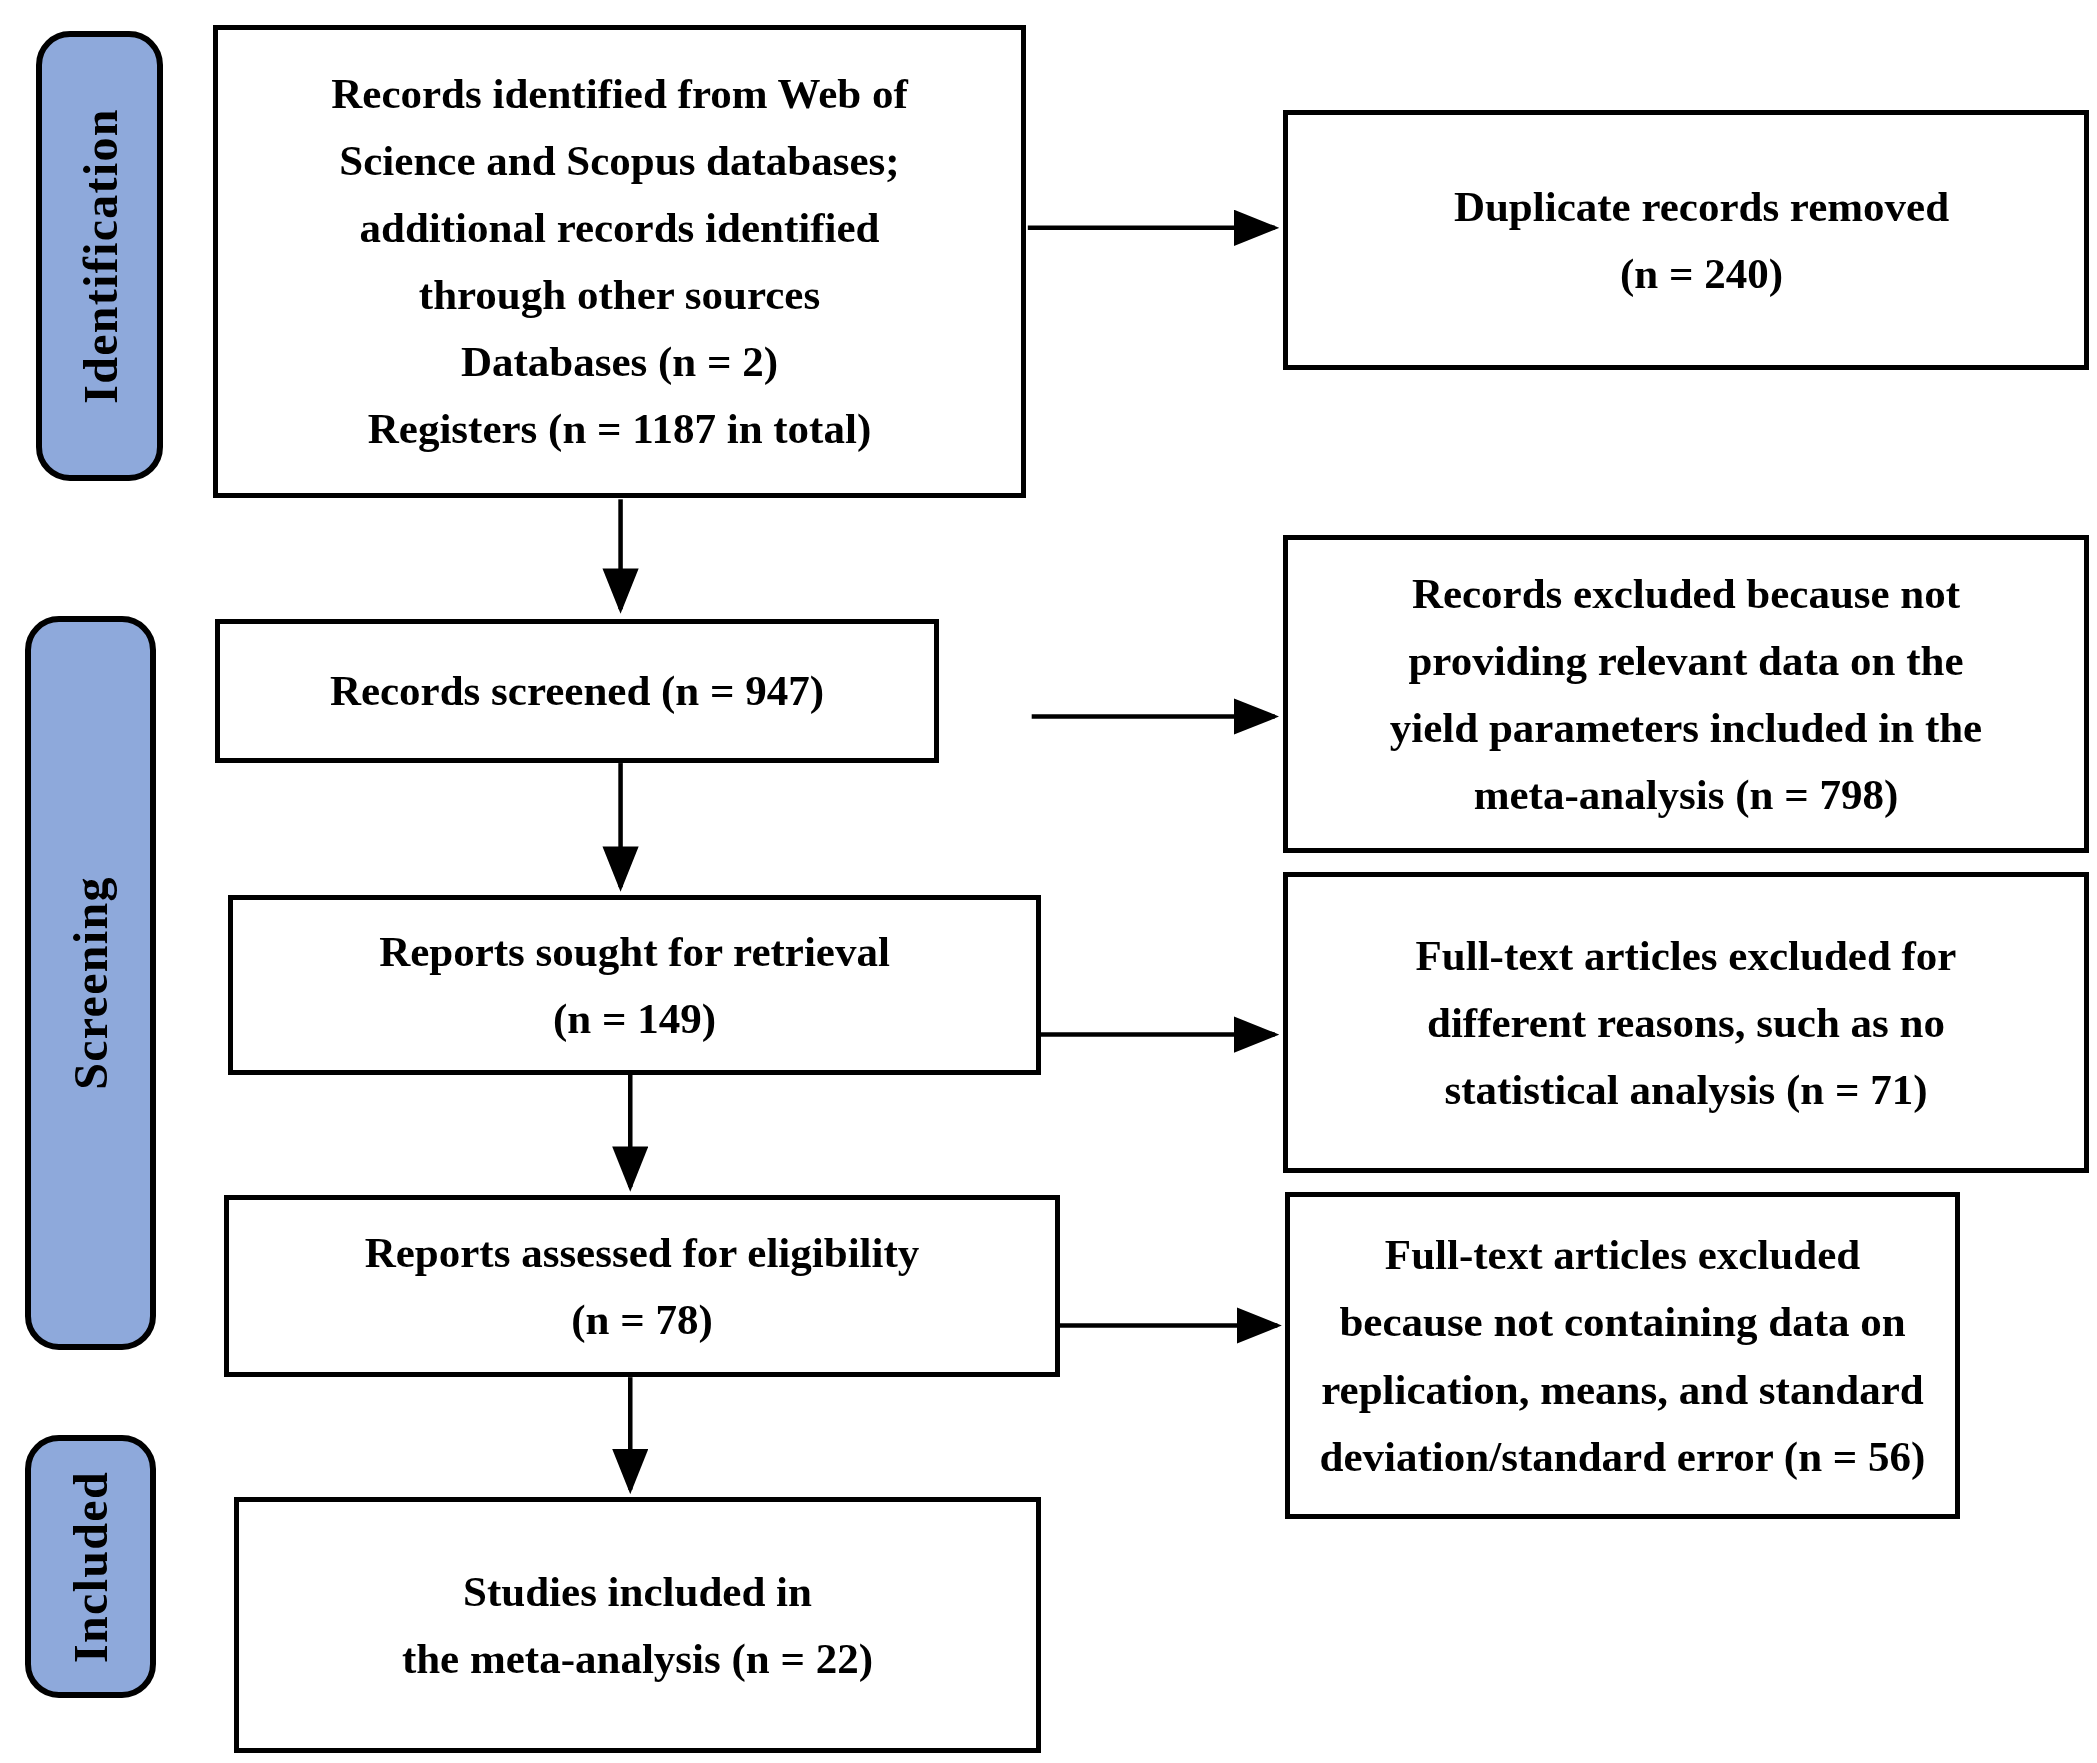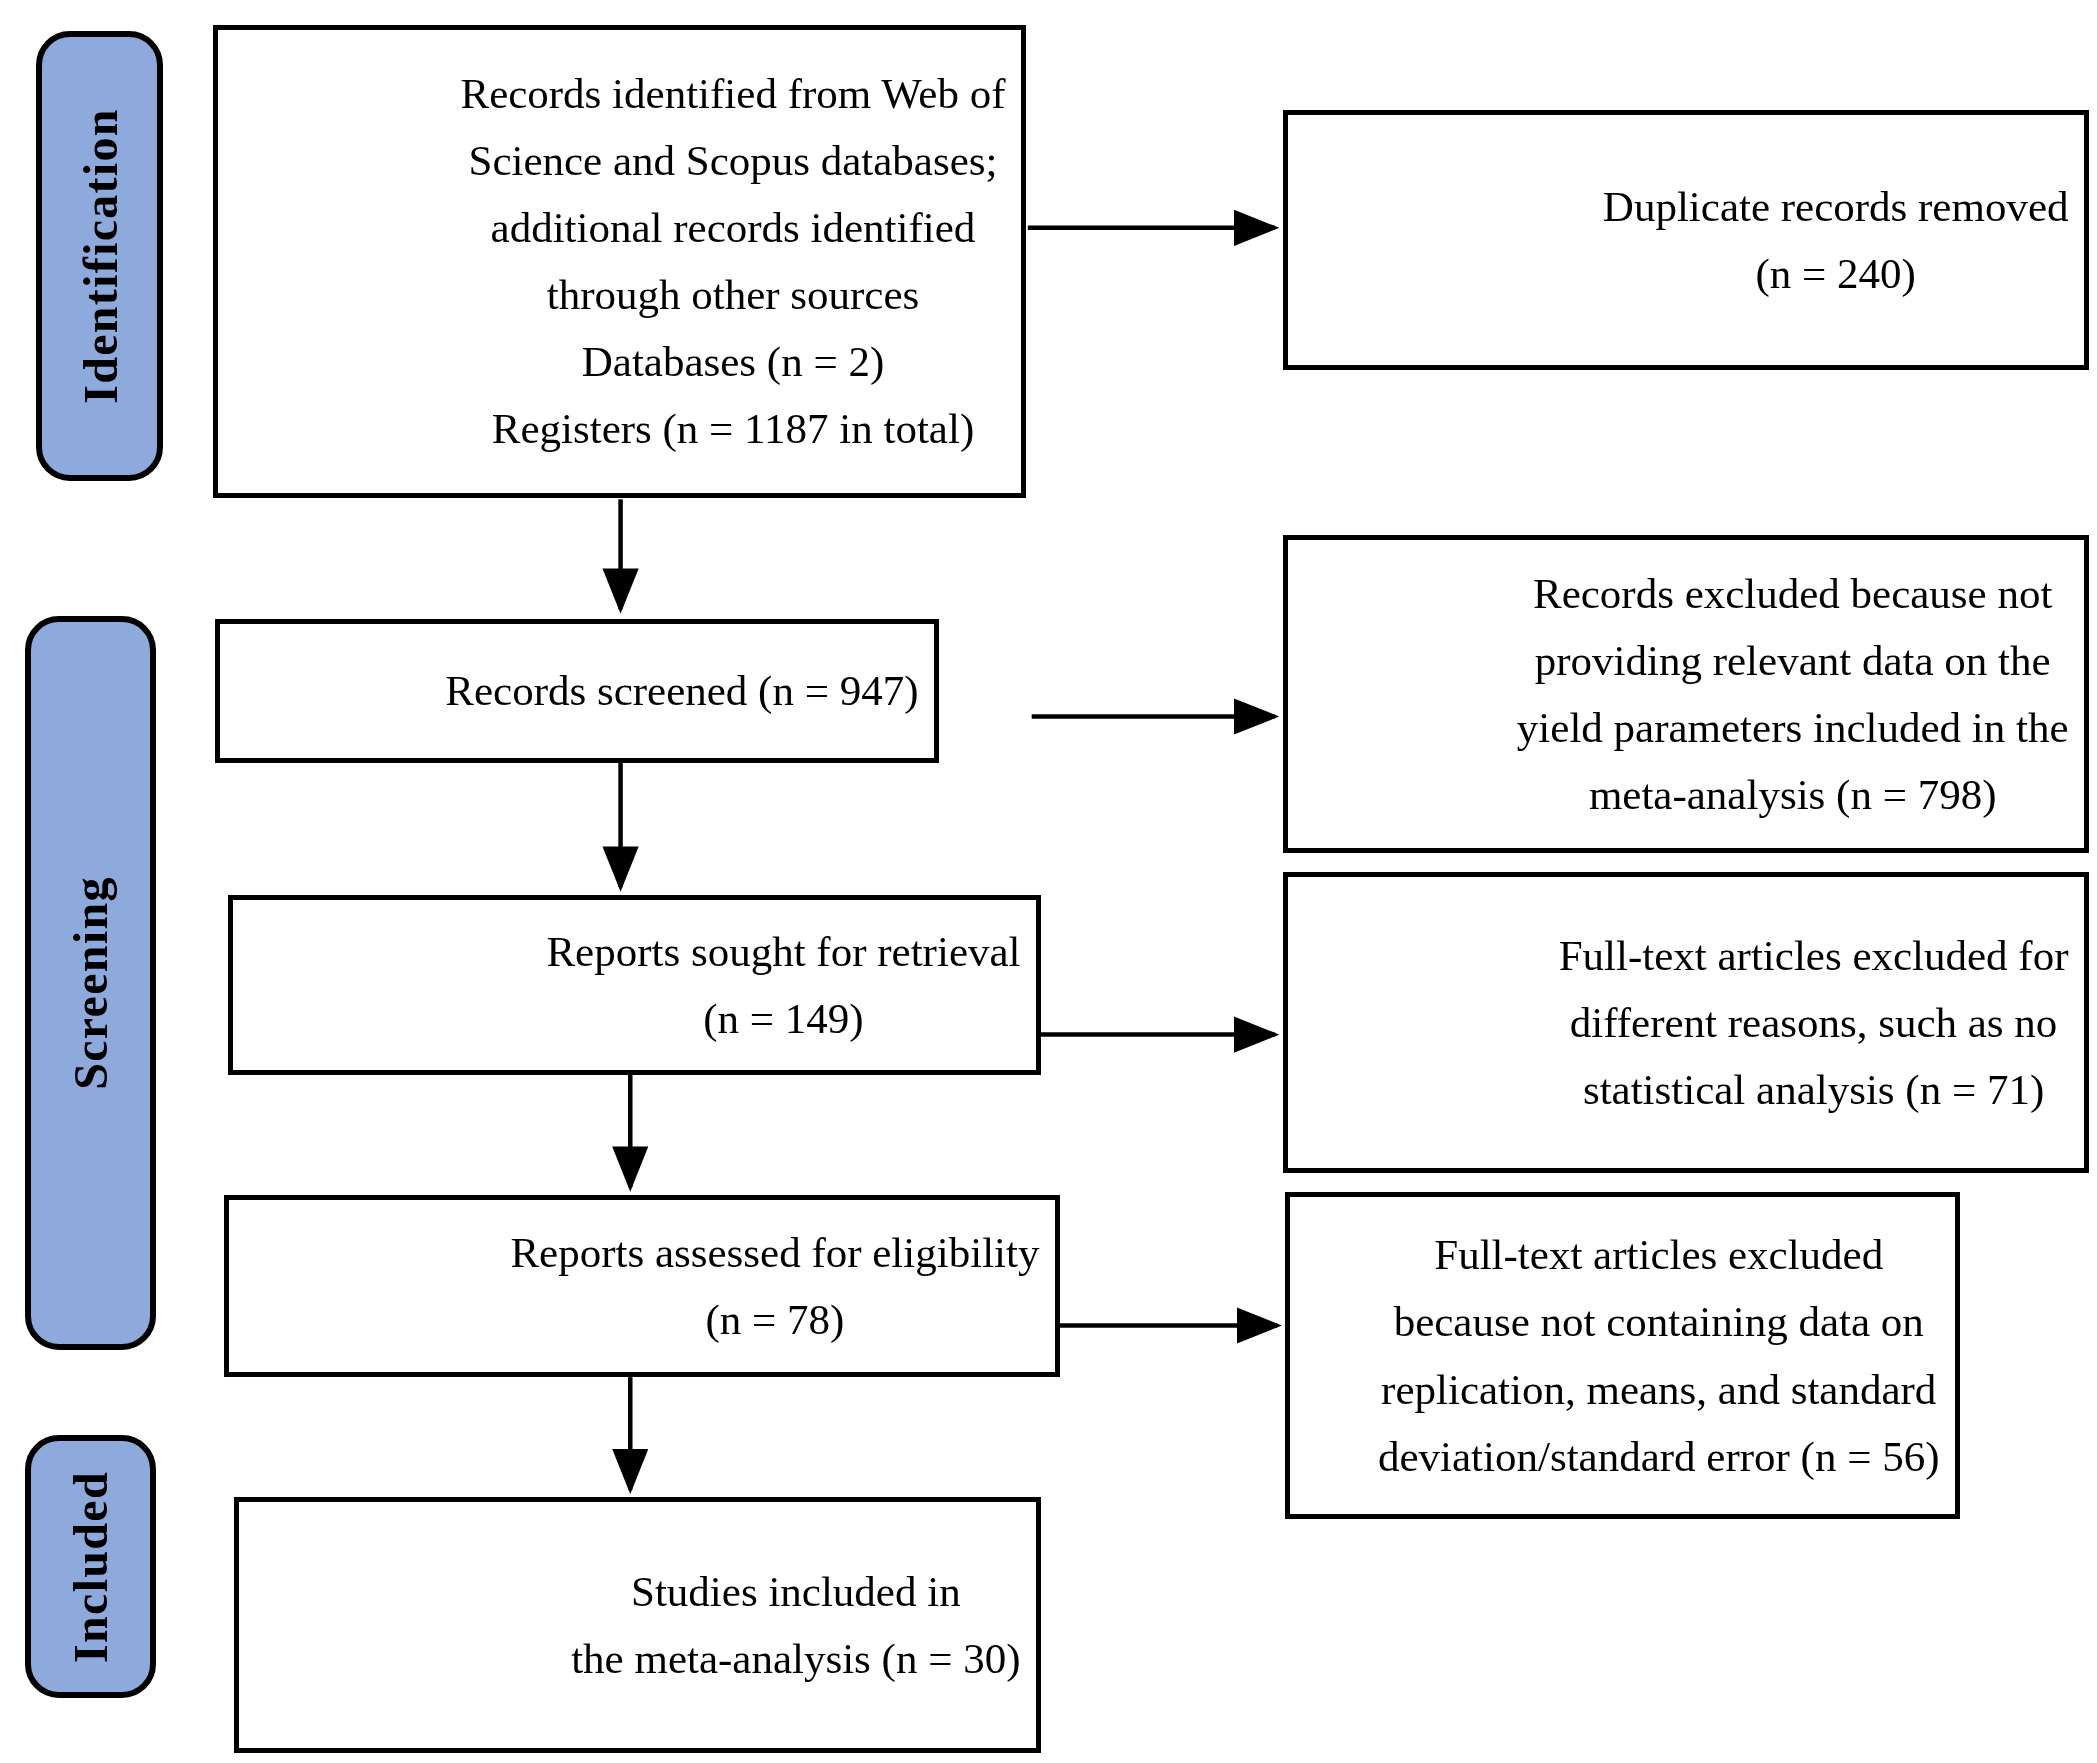--- a/index.html
+++ b/index.html
@@ -11,22 +11,23 @@
     font-family: "Liberation Serif", "DejaVu Serif", serif;
     color: #000000;
     overflow: hidden;
   }
   .box {
     position: absolute;
     background: #ffffff;
     border: 5.8px solid #000000;
     display: flex;
     align-items: center;
-    justify-content: flex-end;
+    justify-content: center;
     box-sizing: border-box;
+    font-weight: bold;
   }
   .box-text {
     white-space: pre-line;
     text-align: center;
     font-size: 43px;
     line-height: 1.56;
     padding: 0 15.5px;
   }
   .stage {
     position: absolute;
@@ -98,21 +99,21 @@
   <div class="box" style="left:220px; top:895px; width:813px; height:180px;margin-left:8px;">
     <div class="box-text">Reports sought for retrieval
 (n = 149)</div>
   </div>
   <div class="box" style="left:224px; top:1195px; width:836px; height:182px;">
     <div class="box-text">Reports assessed for eligibility
 (n = 78)</div>
   </div>
   <div class="box" style="left:234px; top:1497px; width:807px; height:256px;">
     <div class="box-text">Studies included in
-the meta-analysis (n = 30)</div>
+the meta-analysis (n = 22)</div>
   </div>
 
   <div class="box" style="left:1283px; top:110px; width:806px; height:260px;padding-left:31px;">
     <div class="box-text">Duplicate records removed
 (n = 240)</div>
   </div>
   <div class="box" style="left:1283px; top:535px; width:806px; height:318px;">
     <div class="box-text">Records excluded because not
 providing relevant data on the
 yield parameters included in the

